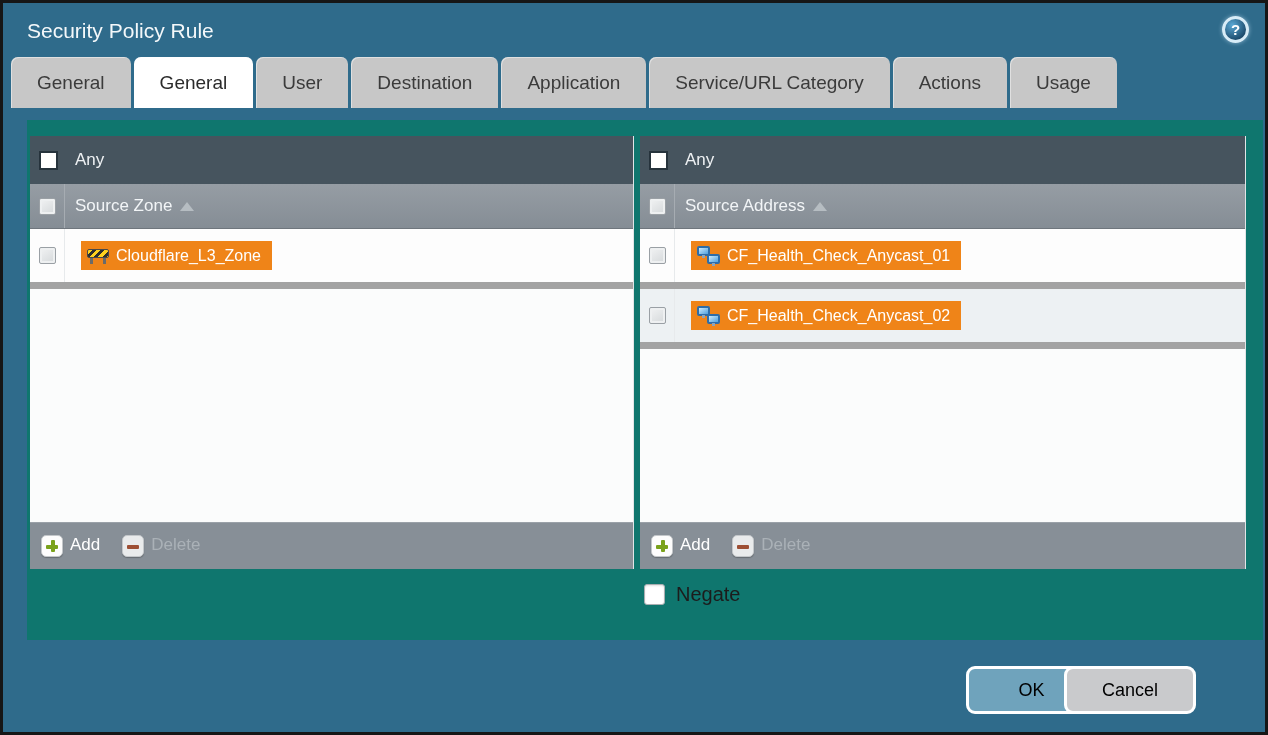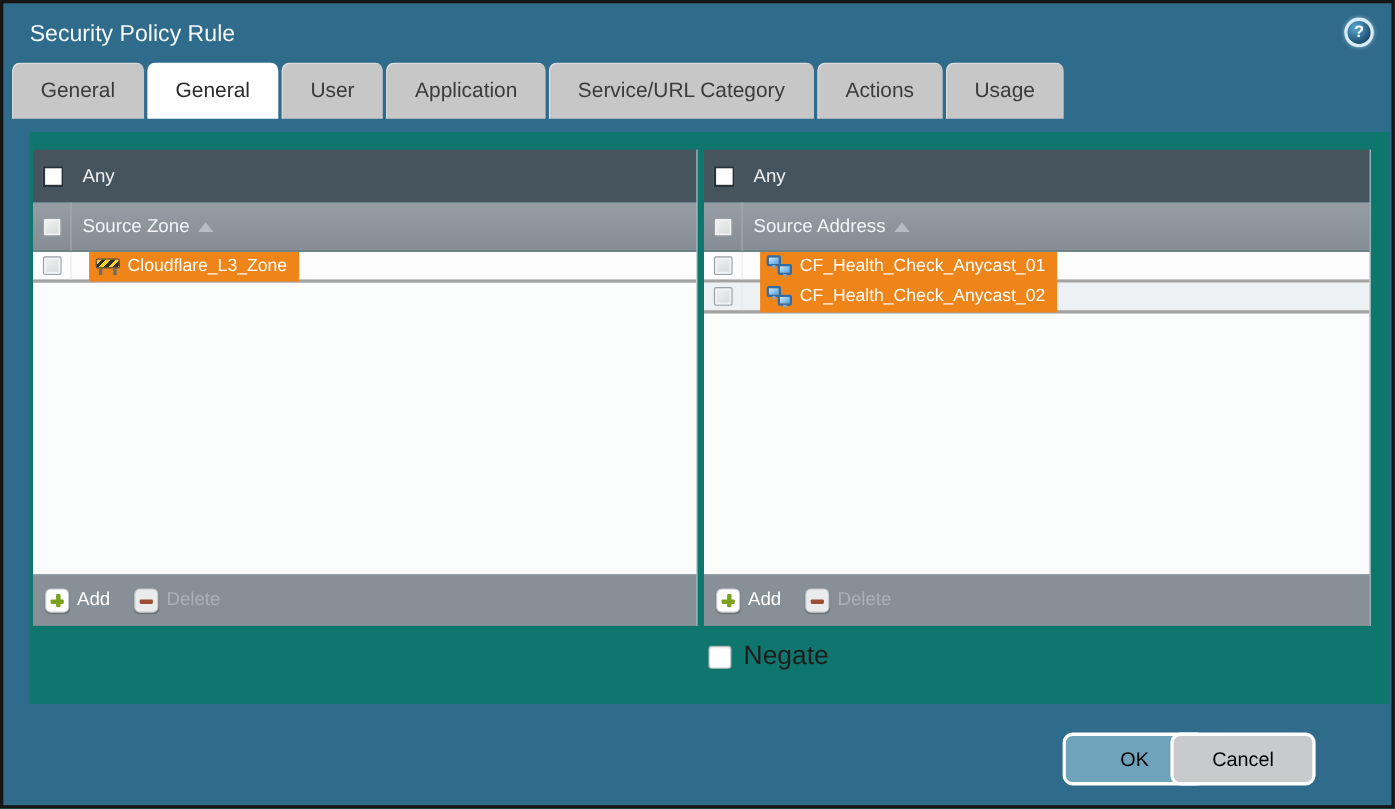--- a/index.html
+++ b/index.html
@@ -54,21 +54,21 @@
   .check-cell { width: 35px; display: flex; align-items: center; justify-content: center; align-self: stretch; border-right: 1px solid #a6acb2; flex: 0 0 auto; }
   .mini-check {
     width: 17px; height: 17px; border: 1px solid #9aa0a5; border-radius: 2px;
     background: linear-gradient(145deg, #f2f3f4, #d4d8da);
     box-shadow: inset 0 0 0 2px #eef0f1; cursor: pointer;
   }
   .col-title { color: #f2f5f7; font-size: 17px; margin-left: 10px; }
   .sort-asc { width: 0; height: 0; margin-left: 8px; border-left: 7px solid transparent; border-right: 7px solid transparent; border-bottom: 9px solid #b6bdc2; }
 
   .body { flex: 1 1 auto; background: #fbfcfc; overflow: hidden; }
-  .row { height: 28px; display: flex; align-items: center; border-bottom: 3px solid #a3a3a3; background: #fdfdfd; }
+  .row { height: 60px; display: flex; align-items: center; border-bottom: 7px solid #a3a3a3; background: #fdfdfd; }
   .row.alt { background: #edf1f3; }
   .row .check-cell { border-right: 1px solid #e7eaec; }
   .chip {
     margin-left: 16px; height: 29px; display: inline-flex; align-items: center;
     background: var(--orange, #EF8418); padding: 0 11px 0 6px; gap: 7px; cursor: pointer;
   }
   .chip-label { color: #ffffff; font-size: 16px; }
 
   
   .zone-icon { position: relative; width: 22px; height: 17px; }
@@ -98,41 +98,42 @@
   .tool-ico .h { position: absolute; left: 4px; top: 9px; width: 12px; height: 4px; border-radius: 1px; }
   .tool-ico .v { position: absolute; left: 9px; top: 4px; width: 4px; height: 12px; border-radius: 1px; }
   .plus .h, .plus .v { background: var(--add-green, #7AA21C); }
   .minus .h { background: var(--delete-red, #9D4F35); }
   .tool-label { font-size: 17px; color: #ffffff; }
   .tool-btn.disabled .tool-label { color: #aab1b7; }
 
   
   .negate { position: absolute; left: 617px; top: 463px; display: flex; align-items: center; gap: 11px; }
   .negate-check { width: 21px; height: 21px; background: #fff; border: 1px solid #a9aeb1; border-radius: 3px; box-shadow: inset 0 1px 2px rgba(0,0,0,.12); cursor: pointer; }
-  .negate-label { font-size: 24px; color: #1c1c1c; }
+  .negate-label { font-size: 20px; color: #1c1c1c; }
 
   
   .btn {
     position: absolute; top: 663px; height: 48px; border: 3px solid #ffffff; border-radius: 9px;
     font-size: 18px; color: #000000; text-align: center; line-height: 42px; cursor: pointer;
     font-family: "Liberation Sans", sans-serif;
   }
   .btn-ok { left: 963px; width: 131px; background: var(--ok-blue, #6FA3BC); }
   .btn-cancel { left: 1061px; width: 132px; background: var(--cancel-gray, #C9CACC); }
 </style>
 </head>
 <body>
 
 <div class="title">Security Policy Rule</div>
 <div class="help">?</div>
 
 <div class="tabs">
   <div class="tab">General</div>
   <div class="tab active">General</div>
   <div class="tab">User</div>
+  <div class="tab">Destination</div>
   <div class="tab">Application</div>
   <div class="tab">Service/URL Category</div>
   <div class="tab">Actions</div>
   <div class="tab">Usage</div>
 </div>
 
 <div class="content">
   <div class="panels">
 
     <div class="panel">

